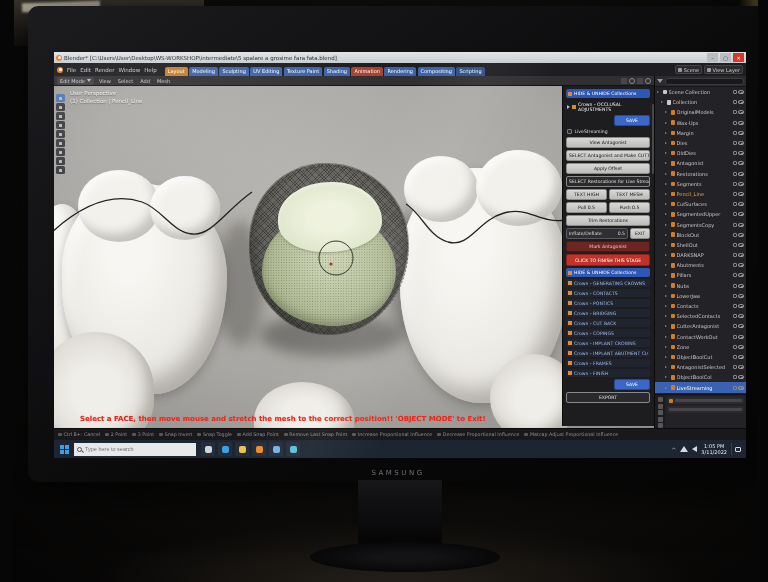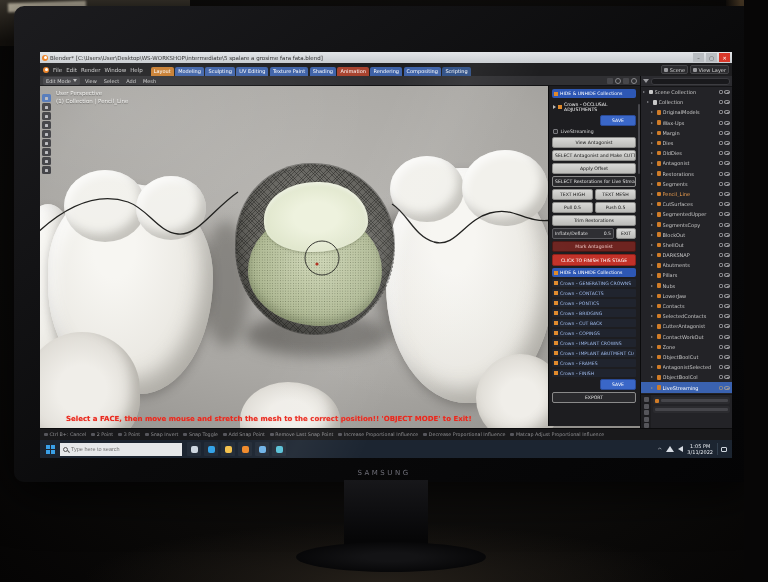--- a/index.html
+++ b/index.html
@@ -1,20 +1,20 @@
 <!DOCTYPE html>
 <html><head>
 <meta charset="utf-8">
 <style>
   * { margin:0; padding:0; box-sizing:border-box; }
   body { background:#070606; font-family:"DejaVu Sans", sans-serif; }
 
   
   .photo { position:relative; width:744px; height:582px; overflow:hidden;
-    background:radial-gradient(ellipse at 55% 40%, #1d1a17 0%, #0b0a09 70%, #050404 100%); }
+    background:radial-gradient(ellipse at 55% 40%, #1d1a17 0%, #0b0a09 70%, #050404 100%);margin-left:14px; }
   .ceiling { position:absolute; left:0; top:0; width:190px; height:46px;
     background:linear-gradient(180deg,#3a352d 0%, #16130f 90%); }
   .light-slat1 { position:absolute; left:8px; top:2px; width:78px; height:9px; background:#cfc7b2; opacity:.85; transform:rotate(-2deg); filter:blur(1px); }
   .light-slat2 { position:absolute; left:98px; top:9px; width:62px; height:8px; background:#b8b1a0; opacity:.7; transform:rotate(-2deg); filter:blur(1px); }
   .right-wall { position:absolute; right:0; top:0; width:18px; height:320px;
     background:linear-gradient(90deg,#120f0c 0%, #4a3a26 80%); }
   .desk-glow { position:absolute; left:80px; bottom:0; width:600px; height:60px;
     background:radial-gradient(ellipse at 50% 100%, #241f19 0%, transparent 70%); }
 
   

